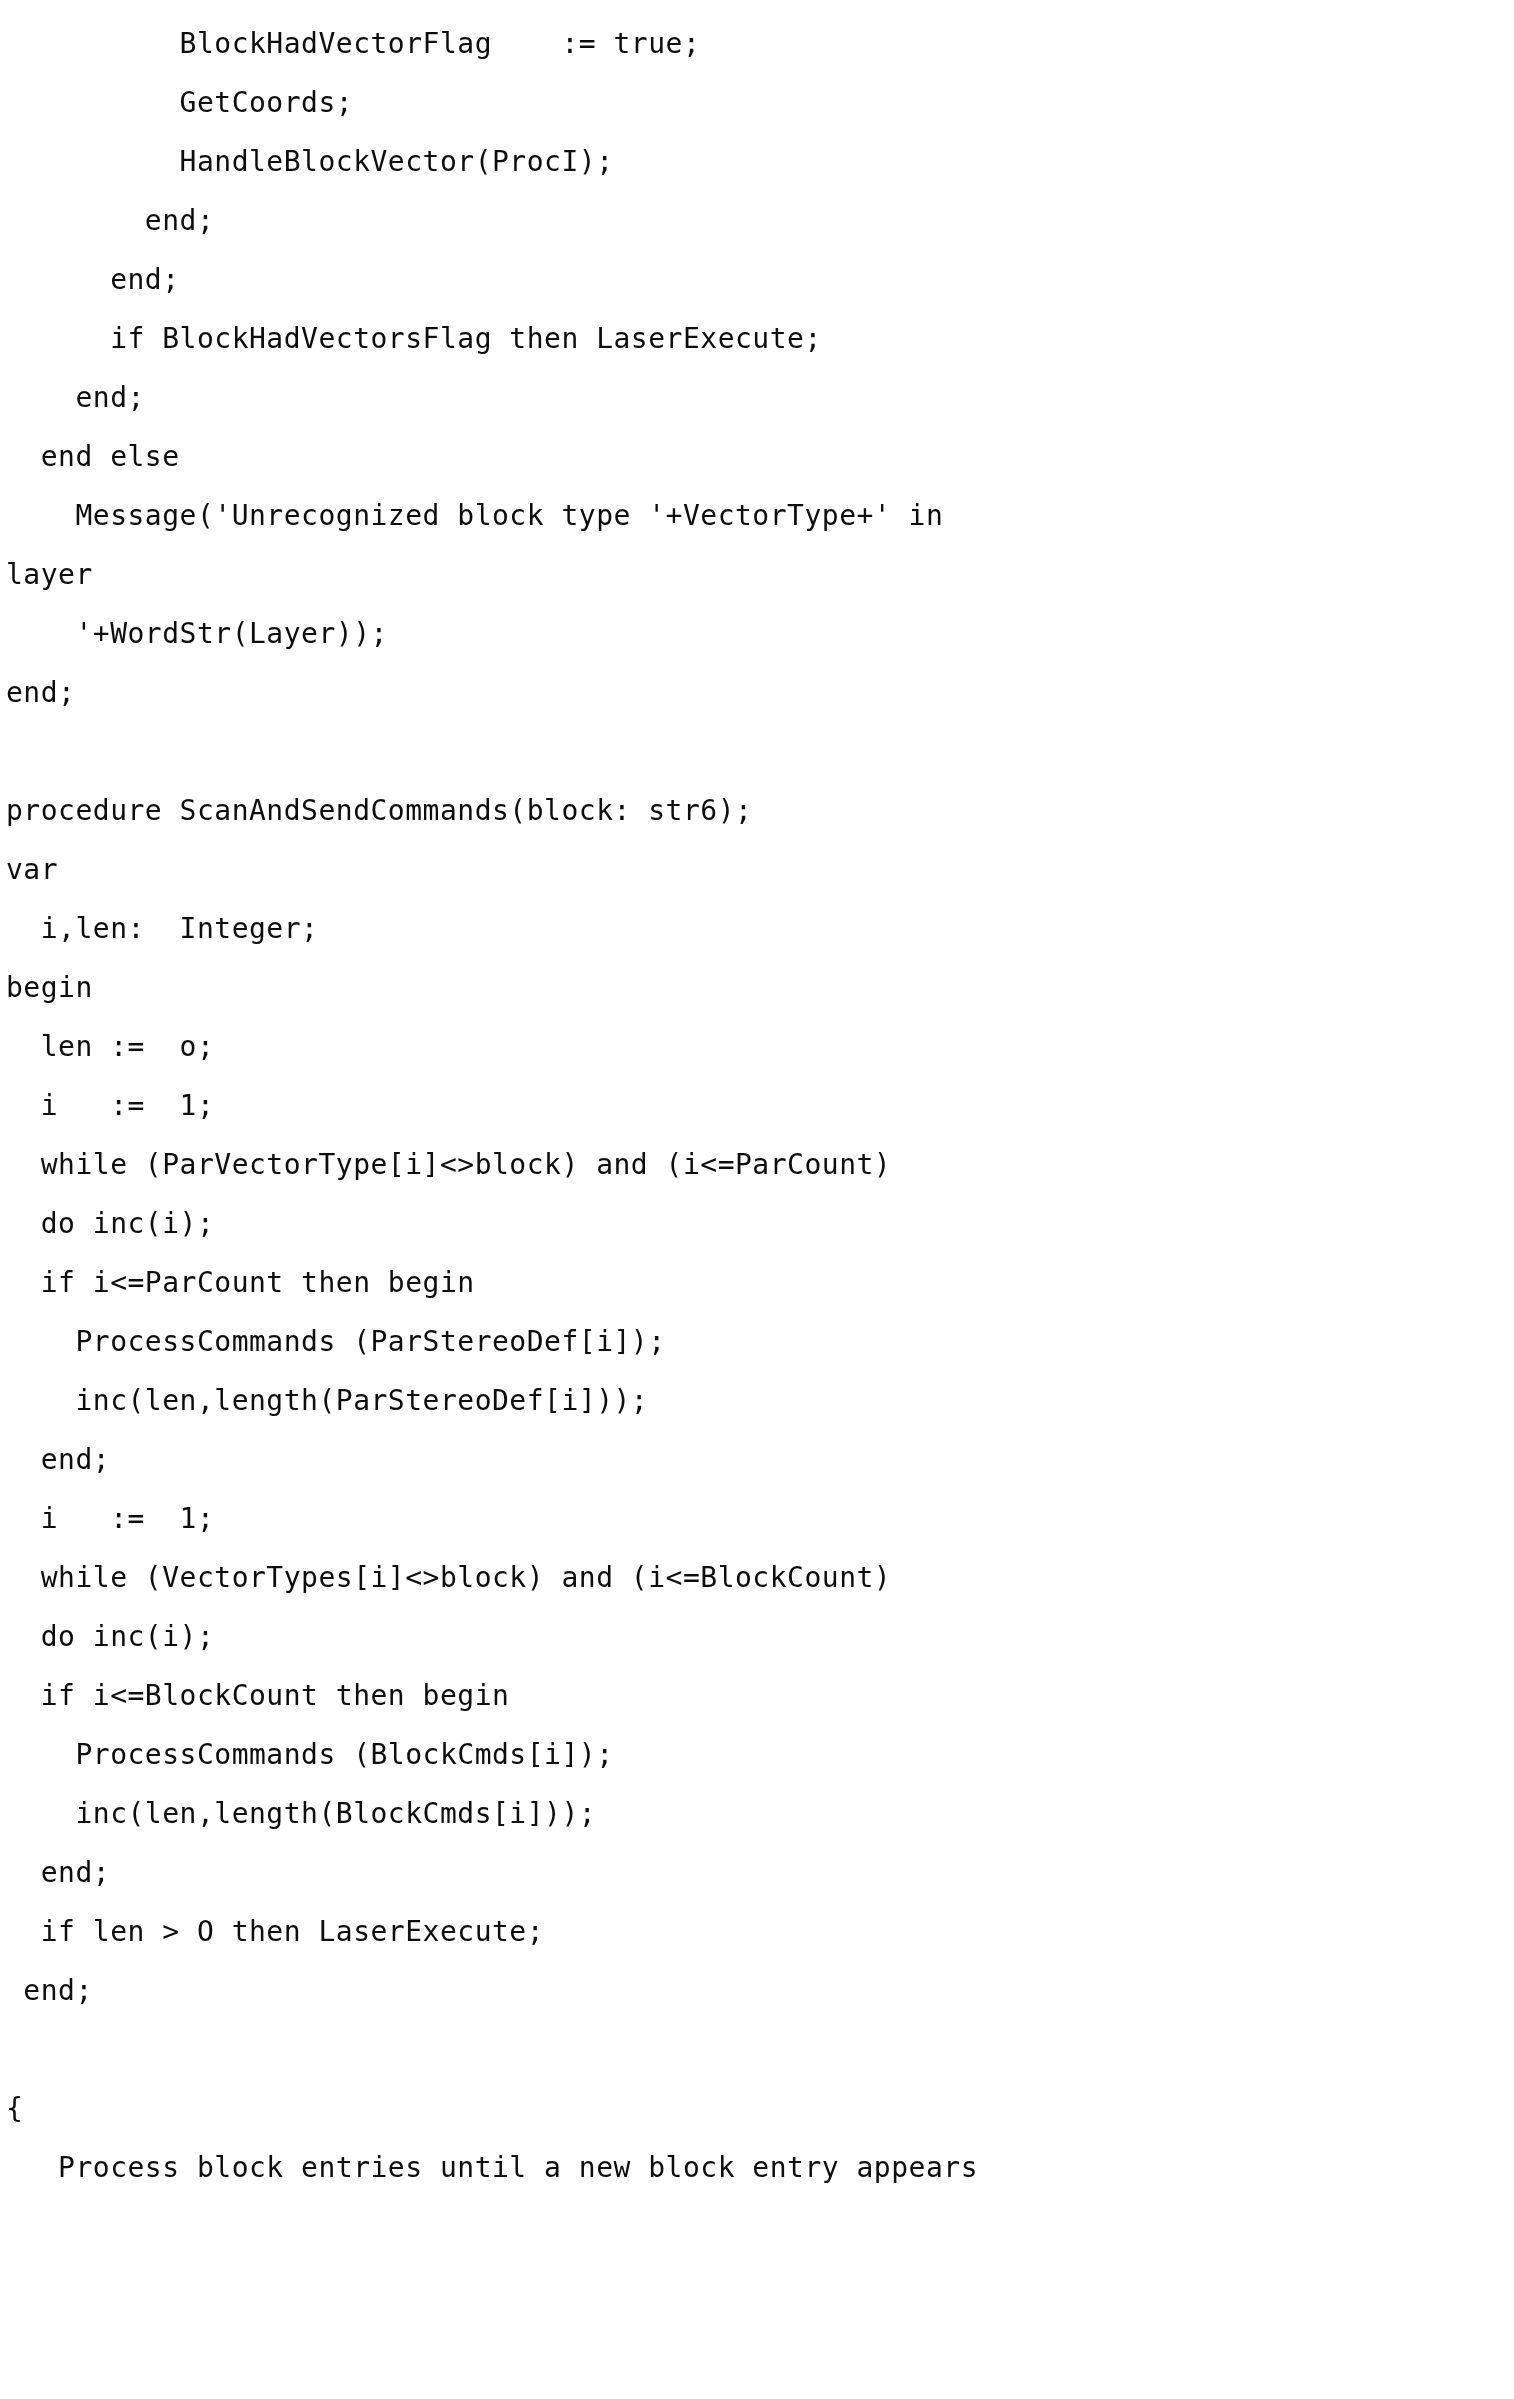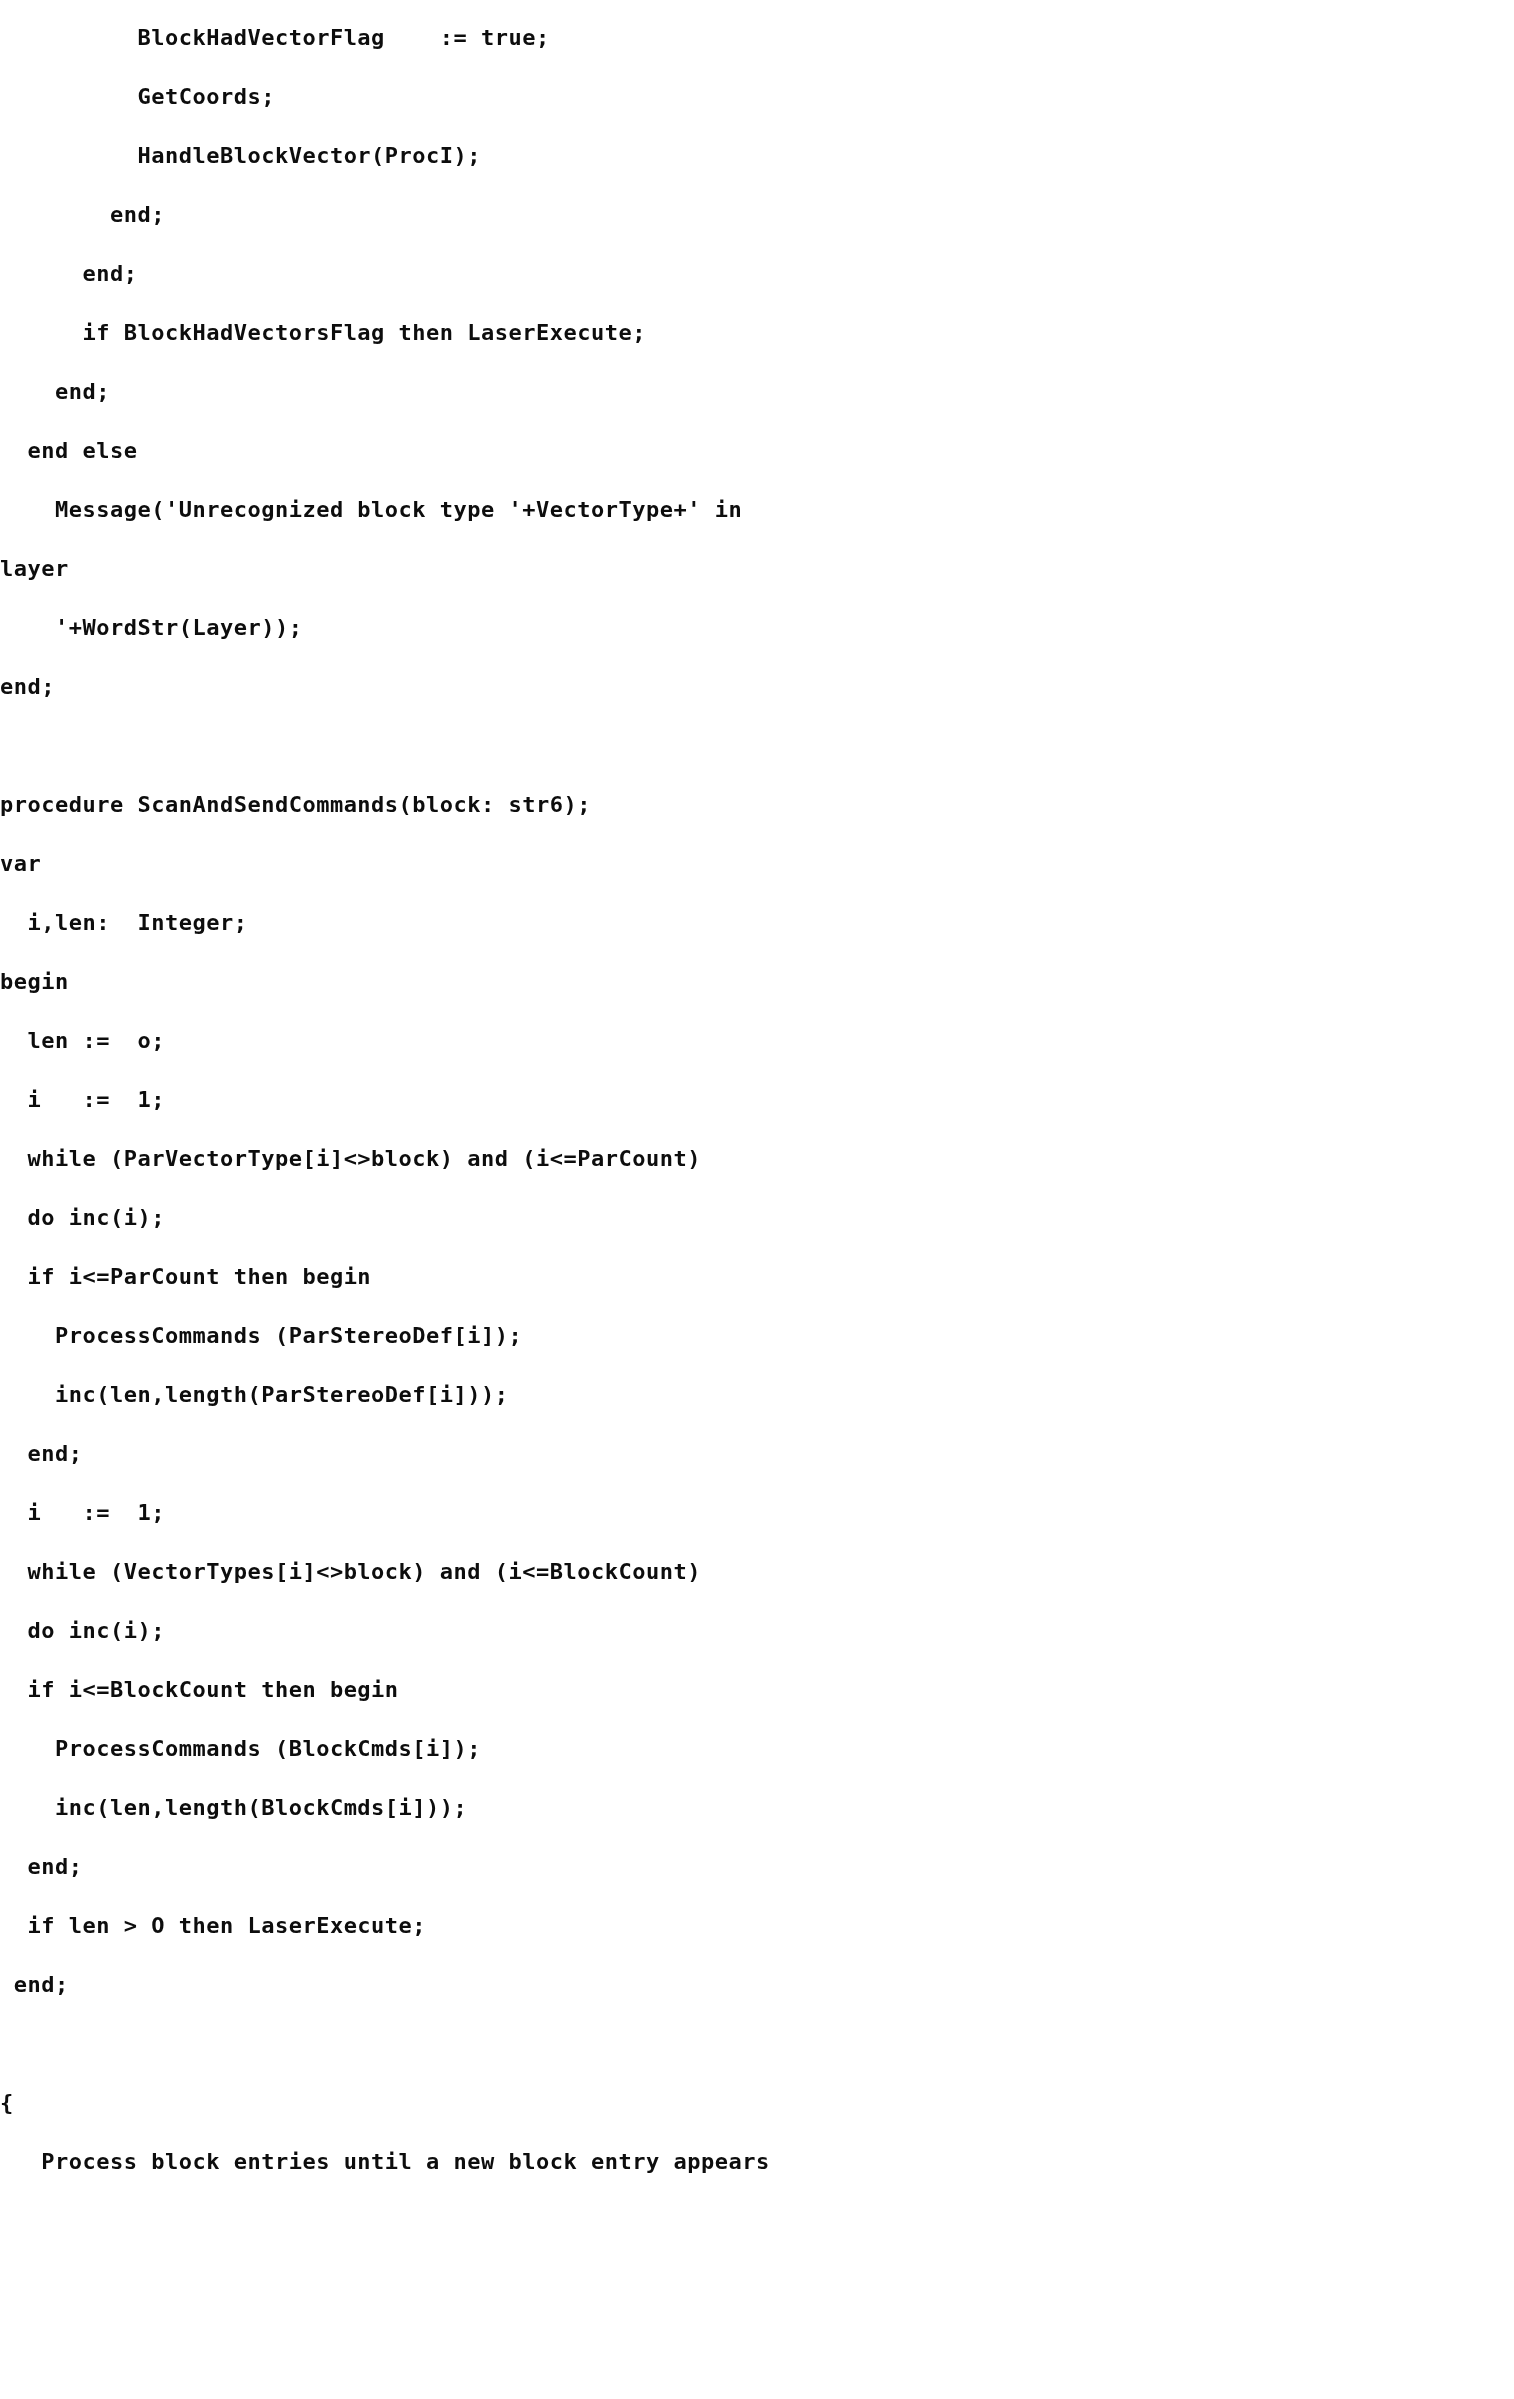--- a/index.html
+++ b/index.html
@@ -15,29 +15,29 @@
   .page {
     position: relative;
     width: 1514px;
     min-height: 2400px;
     background: #ffffff;
     box-sizing: border-box;
     padding: 7.6px 0 0 0;
     overflow: hidden;
   }
   .code-block {
-    margin: 0;
+    margin: 6px;
     padding: 0 38px 0 0;
     font-family: "DejaVu Sans Mono", monospace;
-    font-size: 22px;
+    font-size: 28px;
     line-height: 59px;
     letter-spacing: 0.5px;
     color: #0d0d0d;
     white-space: pre;
-    font-weight: 700;
+    font-weight: 400;
     -webkit-font-smoothing: none;
   }
   .code-line {
     display: block;
     white-space: pre;
     min-height: 59px;
   }
   .code-line.blank {
     min-height: 59px;
   }

